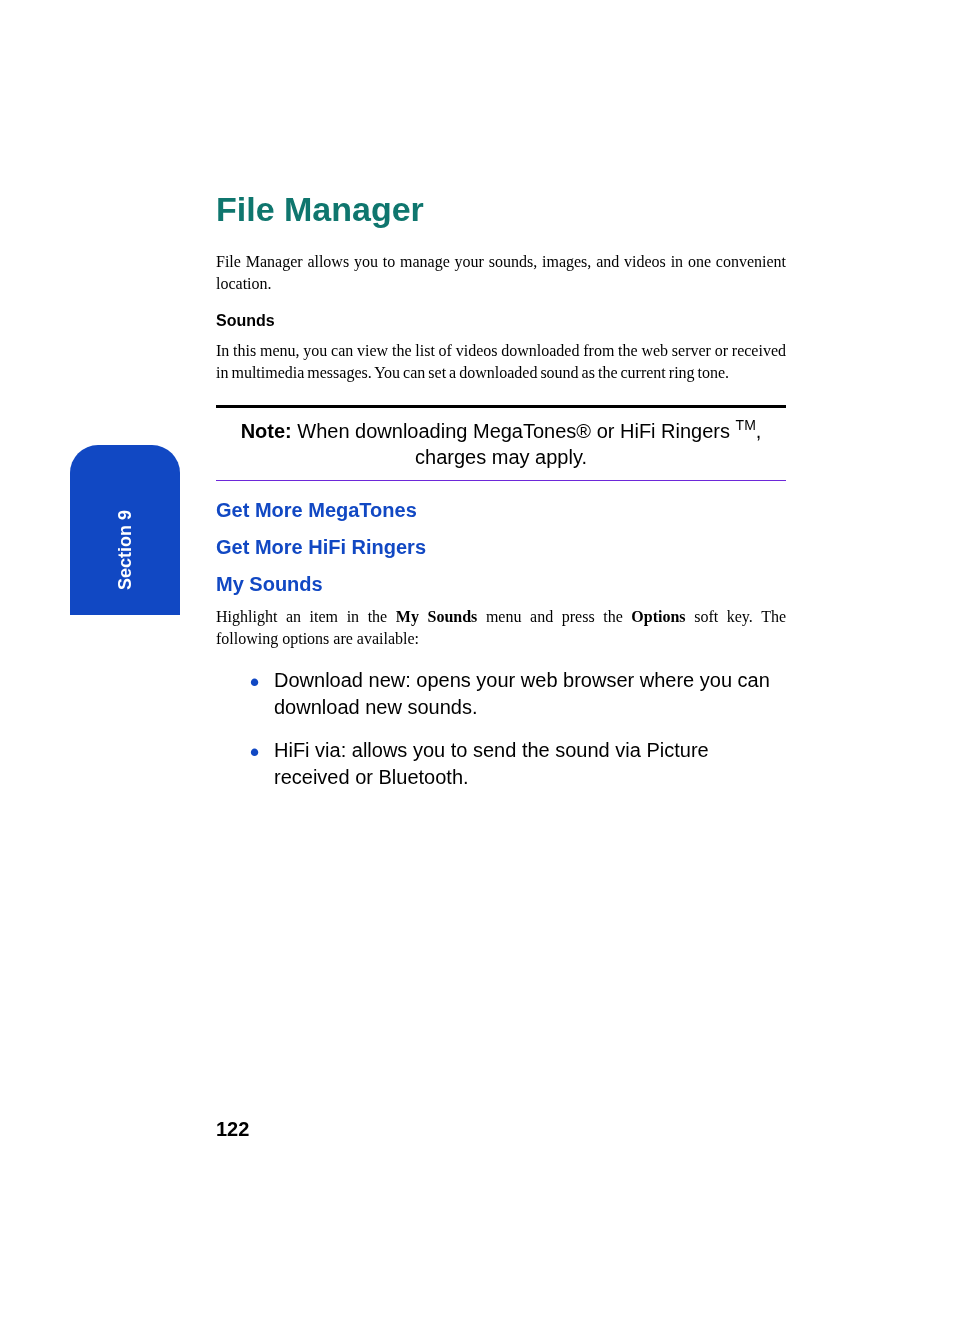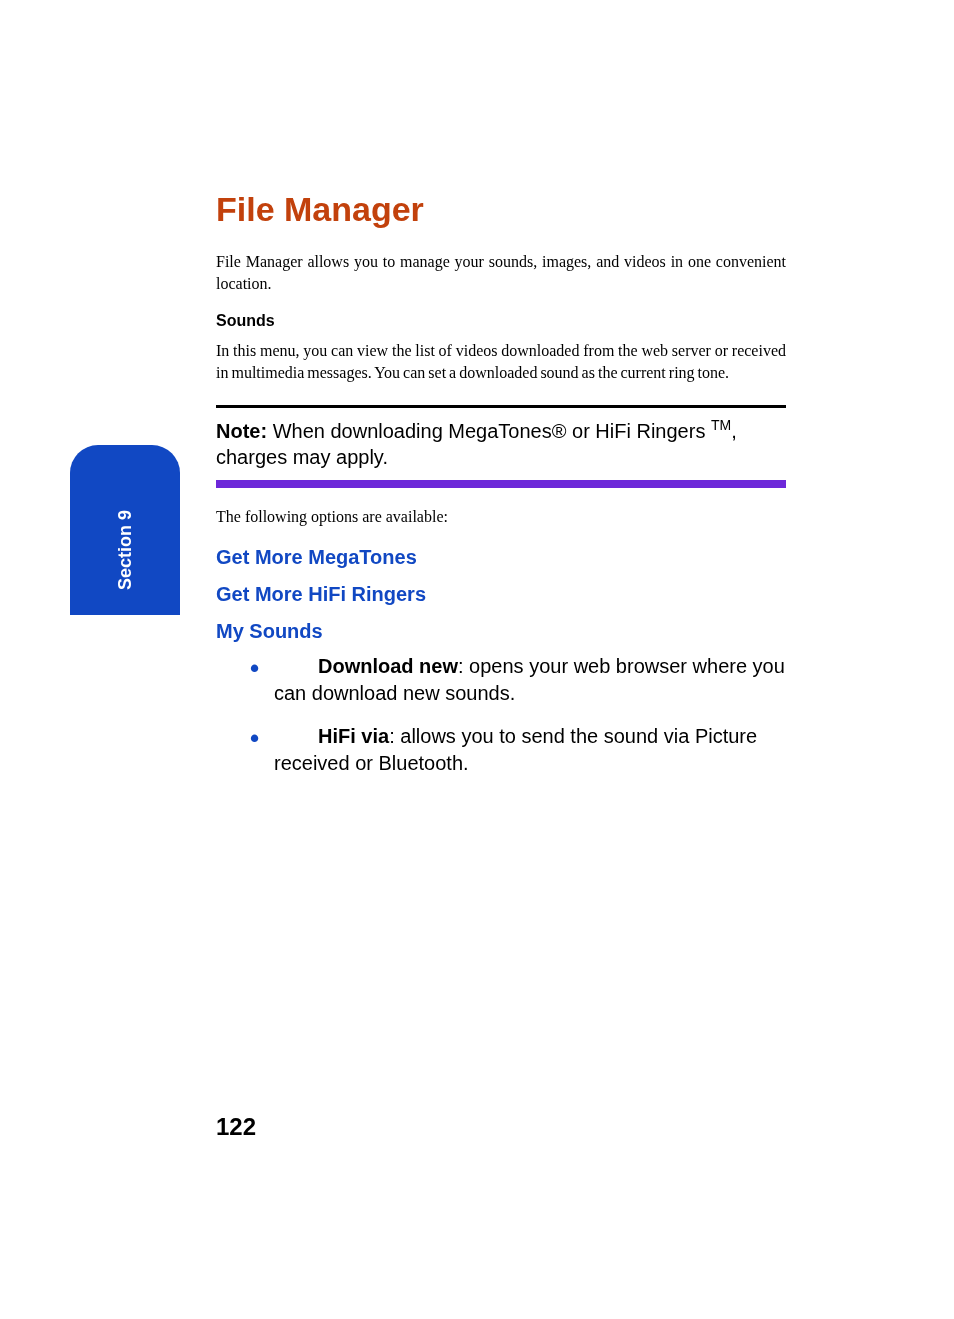--- a/index.html
+++ b/index.html
@@ -1,31 +1,31 @@
 <!DOCTYPE html>
 <html><head>
 <meta charset="utf-8">
 <style>
   * { box-sizing: border-box; margin: 0; padding: 0; }
   html, body { width: 954px; height: 1319px; background: #fff; font-family: Georgia, 'Times New Roman', serif; color: #000; }
   .page { position: relative; width: 954px; height: 1319px; }
   .content { position: absolute; left: 216px; top: 190px; width: 570px; }
   .section-tab { position: absolute; left: 70px; top: 445px; width: 110px; height: 170px; background: #1148c3; border-top-left-radius: 28px; border-top-right-radius: 28px; }
   .section-tab-label { position: absolute; left: 50%; top: 50%; transform: translate(-50%, -50%) rotate(-90deg); color: #fff; font-family: Arial, Helvetica, sans-serif; font-weight: bold; font-size: 18px; white-space: nowrap; transform-origin: center; margin-top: 20px; }
-  h1.title { font-family: Arial, Helvetica, sans-serif; font-weight: bold; color: #c2410c; font-size: 34px; margin-bottom: 22px; }
+  h1.title { font-family: Arial, Helvetica, sans-serif; font-weight: bold; color: #0f766e; font-size: 34px; margin-bottom: 22px; }
   p.body { font-family: 'Palatino Linotype', Palatino, Georgia, serif; font-size: 16px; line-height: 1.35; margin-bottom: 18px; text-align: justify; }
   h2.subhead { font-family: Arial, Helvetica, sans-serif; font-weight: bold; font-size: 16px; color: #000; margin-top: 10px; margin-bottom: 10px; }
-  .note-block { border-top: 3px solid #000; border-bottom: 8px solid #6d28d9; padding: 8px 0 10px 0; margin: 22px 0 18px 0; font-family: Arial, Helvetica, sans-serif; font-size: 20px; line-height: 1.3; }
+  .note-block { border-top: 3px solid #000; border-bottom: 1px solid #6d28d9; padding: 8px 0 10px 0; margin: 22px 0 18px 0; font-family: Arial, Helvetica, sans-serif; font-size: 20px; line-height: 1.3; text-align: center; }
   .note-block .note-label { font-weight: bold; }
   h3.sub3 { font-family: Arial, Helvetica, sans-serif; font-weight: bold; color: #1148c3; font-size: 20px; margin-top: 14px; margin-bottom: 10px; }
   ul.bullets { list-style: none; padding-left: 40px; margin-top: 4px; }
   ul.bullets li { position: relative; font-family: Arial, Helvetica, sans-serif; font-size: 20px; line-height: 1.35; margin-bottom: 16px; padding-left: 18px; }
   ul.bullets li::before { content: "•"; position: absolute; left: -6px; top: -2px; color: #1148c3; font-size: 26px; font-weight: bold; }
-  .li-label { font-weight: bold; margin-left: 44px; }
-  .page-number { position: absolute; left: 216px; bottom: 178px; font-family: Arial, Helvetica, sans-serif; font-weight: bold; font-size: 24px; }
+  .li-label { font-weight: normal; }
+  .page-number { position: absolute; left: 216px; bottom: 178px; font-family: Arial, Helvetica, sans-serif; font-weight: bold; font-size: 20px; }
   .b { font-weight: bold; }
   .tm { font-size: 0.7em; vertical-align: super; }
   .justify-tight { text-align: justify; word-spacing: -1px; }
 </style>
 </head>
 <body>
 
 <div class="page">
 
   <div class="section-tab">
@@ -39,27 +39,29 @@
     <p class="body justify-tight">File Manager allows you to manage your sounds, images, and videos in one convenient location.</p>
 
     <h2 class="subhead">Sounds</h2>
 
     <p class="body justify-tight">In this menu, you can view the list of videos downloaded from the web server or received in multimedia messages. You can set a downloaded sound as the current ring tone.</p>
 
     <div class="note-block">
       <span class="note-label">Note:</span><span> When downloading MegaTones® or HiFi Ringers </span><span class="tm">TM</span><span>, charges may apply.</span>
     </div>
 
-    <p class="body">The following options are available:</p>
 
     <h3 class="sub3">Get More MegaTones</h3>
 
     <h3 class="sub3">Get More HiFi Ringers</h3>
 
     <h3 class="sub3">My Sounds</h3>
+    <p class="body">
+      <span>Highlight an item in the </span><span class="b">My Sounds</span><span> menu and press the </span><span class="b">Options</span><span> soft key. The following options are available:</span>
+    </p>
 
     <ul class="bullets">
       <li>
         <span class="li-label">Download new</span><span>: opens your web browser where you can download new sounds.</span>
       </li>
       <li>
         <span class="li-label">HiFi via</span><span>: allows you to send the sound via Picture received or Bluetooth.</span>
       </li>
     </ul>
 

